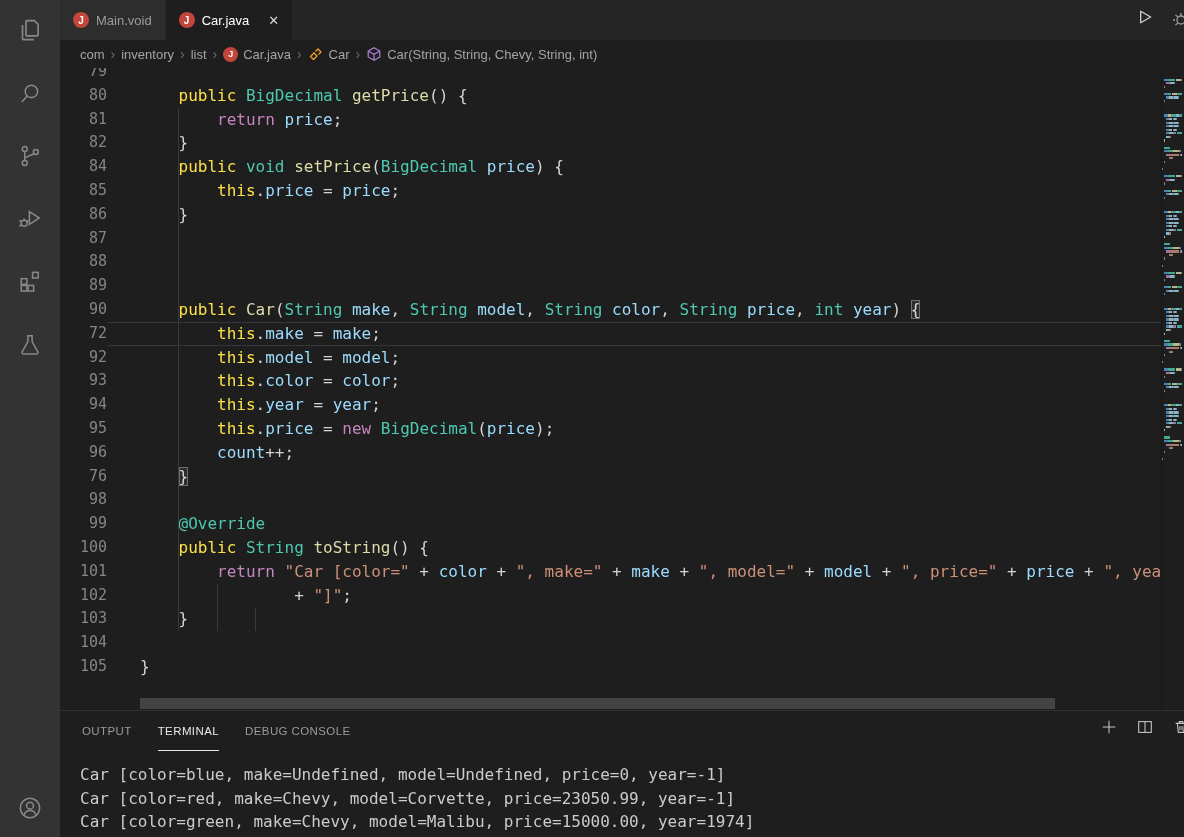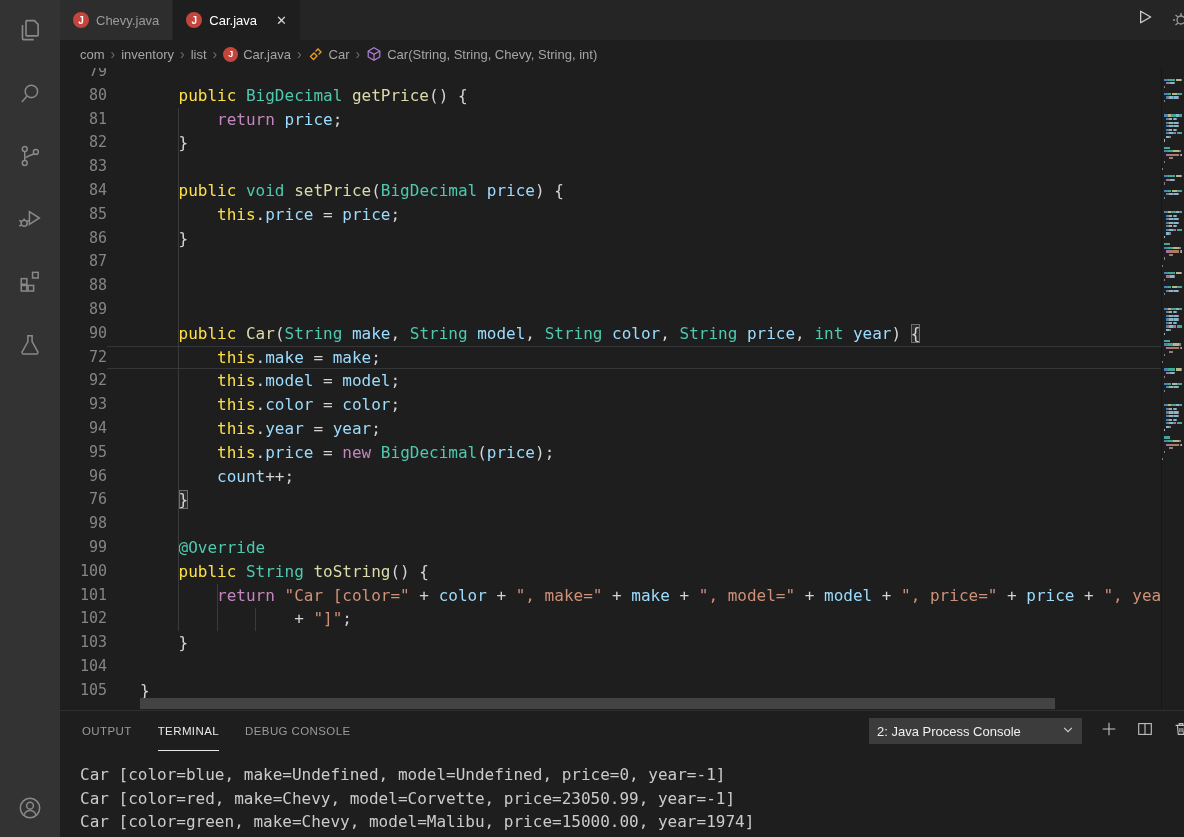--- a/index.html
+++ b/index.html
@@ -117,21 +117,21 @@
             <circle cx="12" cy="10" r="2.9"></circle>
             <path d="M6.8 18.2c1-2.8 2.8-4 5.2-4s4.2 1.2 5.2 4"></path>
           </svg></span>
       </div>
     </div>
 
   <div class="tabbar">
     <div id="tabs-host" style="display:flex;">
         <div class="tab inactive">
           <span class="java-badge">J</span>
-          <span>Chevy.java</span>
+          <span>Main.void</span>
         </div>
         <div class="tab active">
           <span class="java-badge">J</span>
           <span>Car.java</span>
           <span class="tab-close">✕</span>
         </div>
       </div>
     <div class="run-btn">
       <span>
         <svg width="20" height="20" viewBox="0 0 24 24">
@@ -186,21 +186,20 @@
         <span>Car(String, String, Chevy, String, int)</span>
       </span>
     </div>
 
   <div class="editor">
     <div class="rows" id="rows-host">
         <div class="crow"><div class="gut">79</div><div class="cwrap"><div class="ccode"></div></div></div>
         <div class="crow"><div class="gut">80</div><div class="cwrap"><div class="ccode"><span class="tk-d">    </span><span class="tk-k">public</span><span class="tk-d"> </span><span class="tk-t">BigDecimal</span><span class="tk-d"> </span><span class="tk-f">getPrice</span><span class="tk-d">() {</span></div></div></div>
         <div class="crow"><div class="gut">81</div><div class="cwrap"><div class="ccode"><span class="tk-d">        </span><span class="tk-c">return</span><span class="tk-d"> </span><span class="tk-v">price</span><span class="tk-d">;</span></div></div></div>
         <div class="crow"><div class="gut">82</div><div class="cwrap"><div class="ccode"><span class="tk-d">    }</span></div></div></div>
-        <div class="crow"><div class="gut">83</div><div class="cwrap"><div class="ccode"></div></div></div>
         <div class="crow"><div class="gut">84</div><div class="cwrap"><div class="ccode"><span class="tk-d">    </span><span class="tk-k">public</span><span class="tk-d"> </span><span class="tk-t">void</span><span class="tk-d"> </span><span class="tk-f">setPrice</span><span class="tk-d">(</span><span class="tk-t">BigDecimal</span><span class="tk-d"> </span><span class="tk-v">price</span><span class="tk-d">) {</span></div></div></div>
         <div class="crow"><div class="gut">85</div><div class="cwrap"><div class="ccode"><span class="tk-d">        </span><span class="tk-k">this</span><span class="tk-d">.</span><span class="tk-v">price</span><span class="tk-d"> = </span><span class="tk-v">price</span><span class="tk-d">;</span></div></div></div>
         <div class="crow"><div class="gut">86</div><div class="cwrap"><div class="ccode"><span class="tk-d">    }</span></div></div></div>
         <div class="crow"><div class="gut">87</div><div class="cwrap"><div class="ccode"></div></div></div>
         <div class="crow"><div class="gut">88</div><div class="cwrap"><div class="ccode"></div></div></div>
         <div class="crow"><div class="gut">89</div><div class="cwrap"><div class="ccode"></div></div></div>
         <div class="crow"><div class="gut">90</div><div class="cwrap"><div class="ccode"><span class="tk-d">    </span><span class="tk-k">public</span><span class="tk-d"> </span><span class="tk-f">Car</span><span class="tk-d">(</span><span class="tk-t">String</span><span class="tk-d"> </span><span class="tk-v">make</span><span class="tk-d">, </span><span class="tk-t">String</span><span class="tk-d"> </span><span class="tk-v">model</span><span class="tk-d">, </span><span class="tk-t">String</span><span class="tk-d"> </span><span class="tk-v">color</span><span class="tk-d">, </span><span class="tk-t">String</span><span class="tk-d"> </span><span class="tk-v">price</span><span class="tk-d">, </span><span class="tk-t">int</span><span class="tk-d"> </span><span class="tk-v">year</span><span class="tk-d">) </span><span class="tk-x">{</span></div></div></div>
         <div class="crow"><div class="gut">72</div><div class="cwrap current"><div class="ccode"><span class="tk-d">        </span><span class="tk-k">this</span><span class="tk-d">.</span><span class="tk-v">make</span><span class="tk-d"> = </span><span class="tk-v">make</span><span class="tk-d">;</span></div></div></div>
         <div class="crow"><div class="gut">92</div><div class="cwrap"><div class="ccode"><span class="tk-d">        </span><span class="tk-k">this</span><span class="tk-d">.</span><span class="tk-v">model</span><span class="tk-d"> = </span><span class="tk-v">model</span><span class="tk-d">;</span></div></div></div>
         <div class="crow"><div class="gut">93</div><div class="cwrap"><div class="ccode"><span class="tk-d">        </span><span class="tk-k">this</span><span class="tk-d">.</span><span class="tk-v">color</span><span class="tk-d"> = </span><span class="tk-v">color</span><span class="tk-d">;</span></div></div></div>
@@ -912,28 +911,20 @@
             <span>OUTPUT</span>
           </div>
           <div class="ptab active">
             <span>TERMINAL</span>
           </div>
           <div class="ptab">
             <span>DEBUG CONSOLE</span>
           </div>
         </div>
       <div class="panel-right">
-        <div class="term-select">
-          <span>2: Java Process Console</span>
-          <span>
-            <svg width="12" height="12" viewBox="0 0 14 14">
-                <path d="M2.5 4.5 7 9l4.5-4.5" fill="none" stroke="#d0d0d0" stroke-width="1.3"></path>
-              </svg>
-          </span>
-        </div>
         <div class="picon">
           <span>
             <svg width="18" height="18" viewBox="0 0 20 20">
                 <path d="M10 3v14M3 10h14"></path>
               </svg>
           </span>
         </div>
         <div class="picon">
           <span>
             <svg width="18" height="18" viewBox="0 0 20 20">

